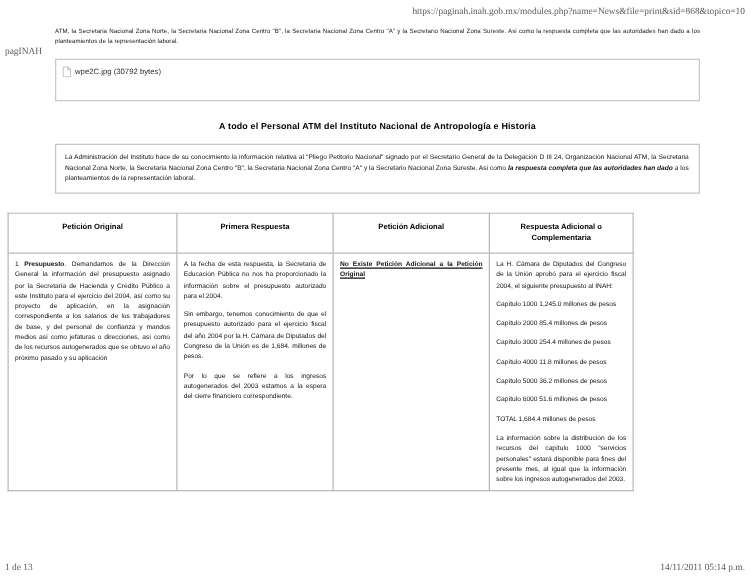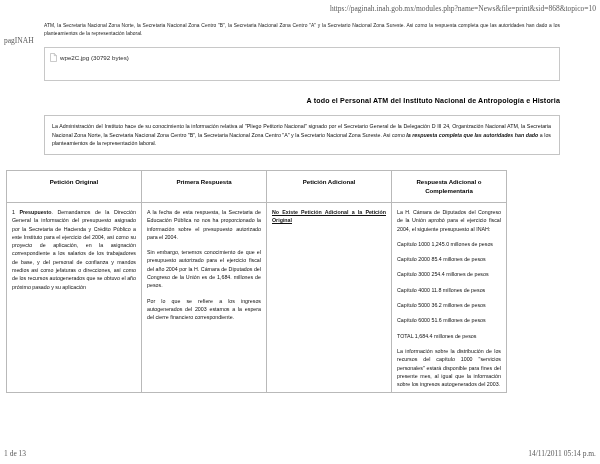--- a/index.html
+++ b/index.html
@@ -105,21 +105,21 @@
   }
   .attach-label {
     font-size: 6.2px;
     line-height: 9px;
     color: #2a2a2a;
     white-space: nowrap;
   }
 
   
   .doc-title {
-    text-align: right;
+    text-align: center;
     font-size: 7.1px;
     font-weight: bold;
     color: #000000;
     letter-spacing: 0.15px;
     margin: 0 0 8px 0;
     line-height: 11px;
   }
 
   
   .summary-box {

